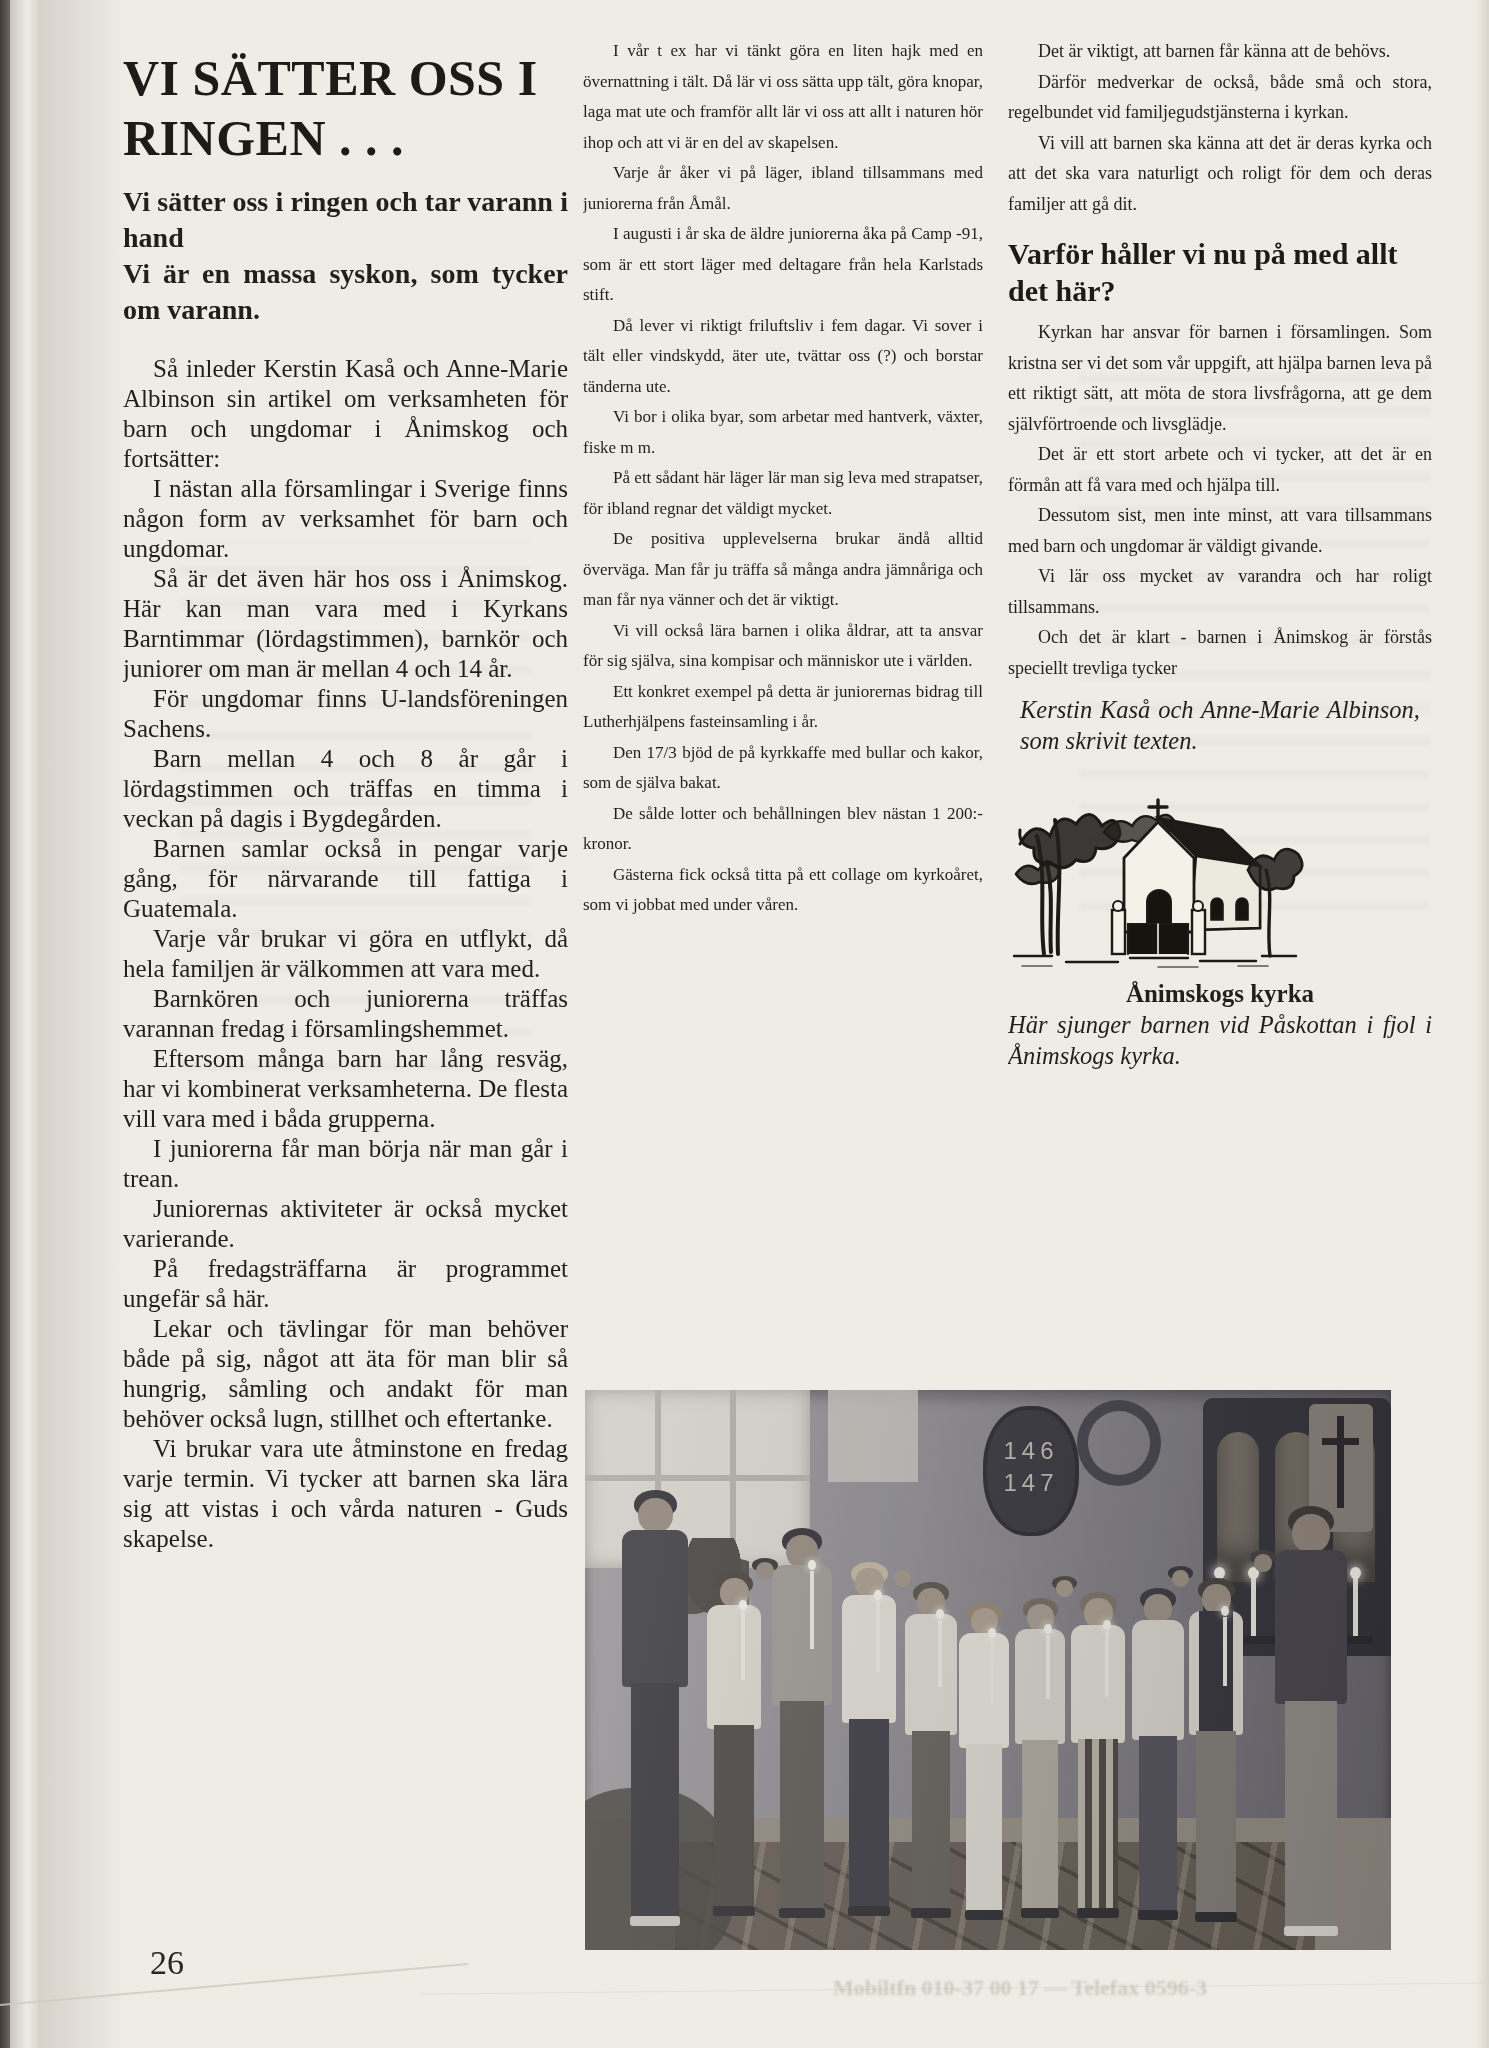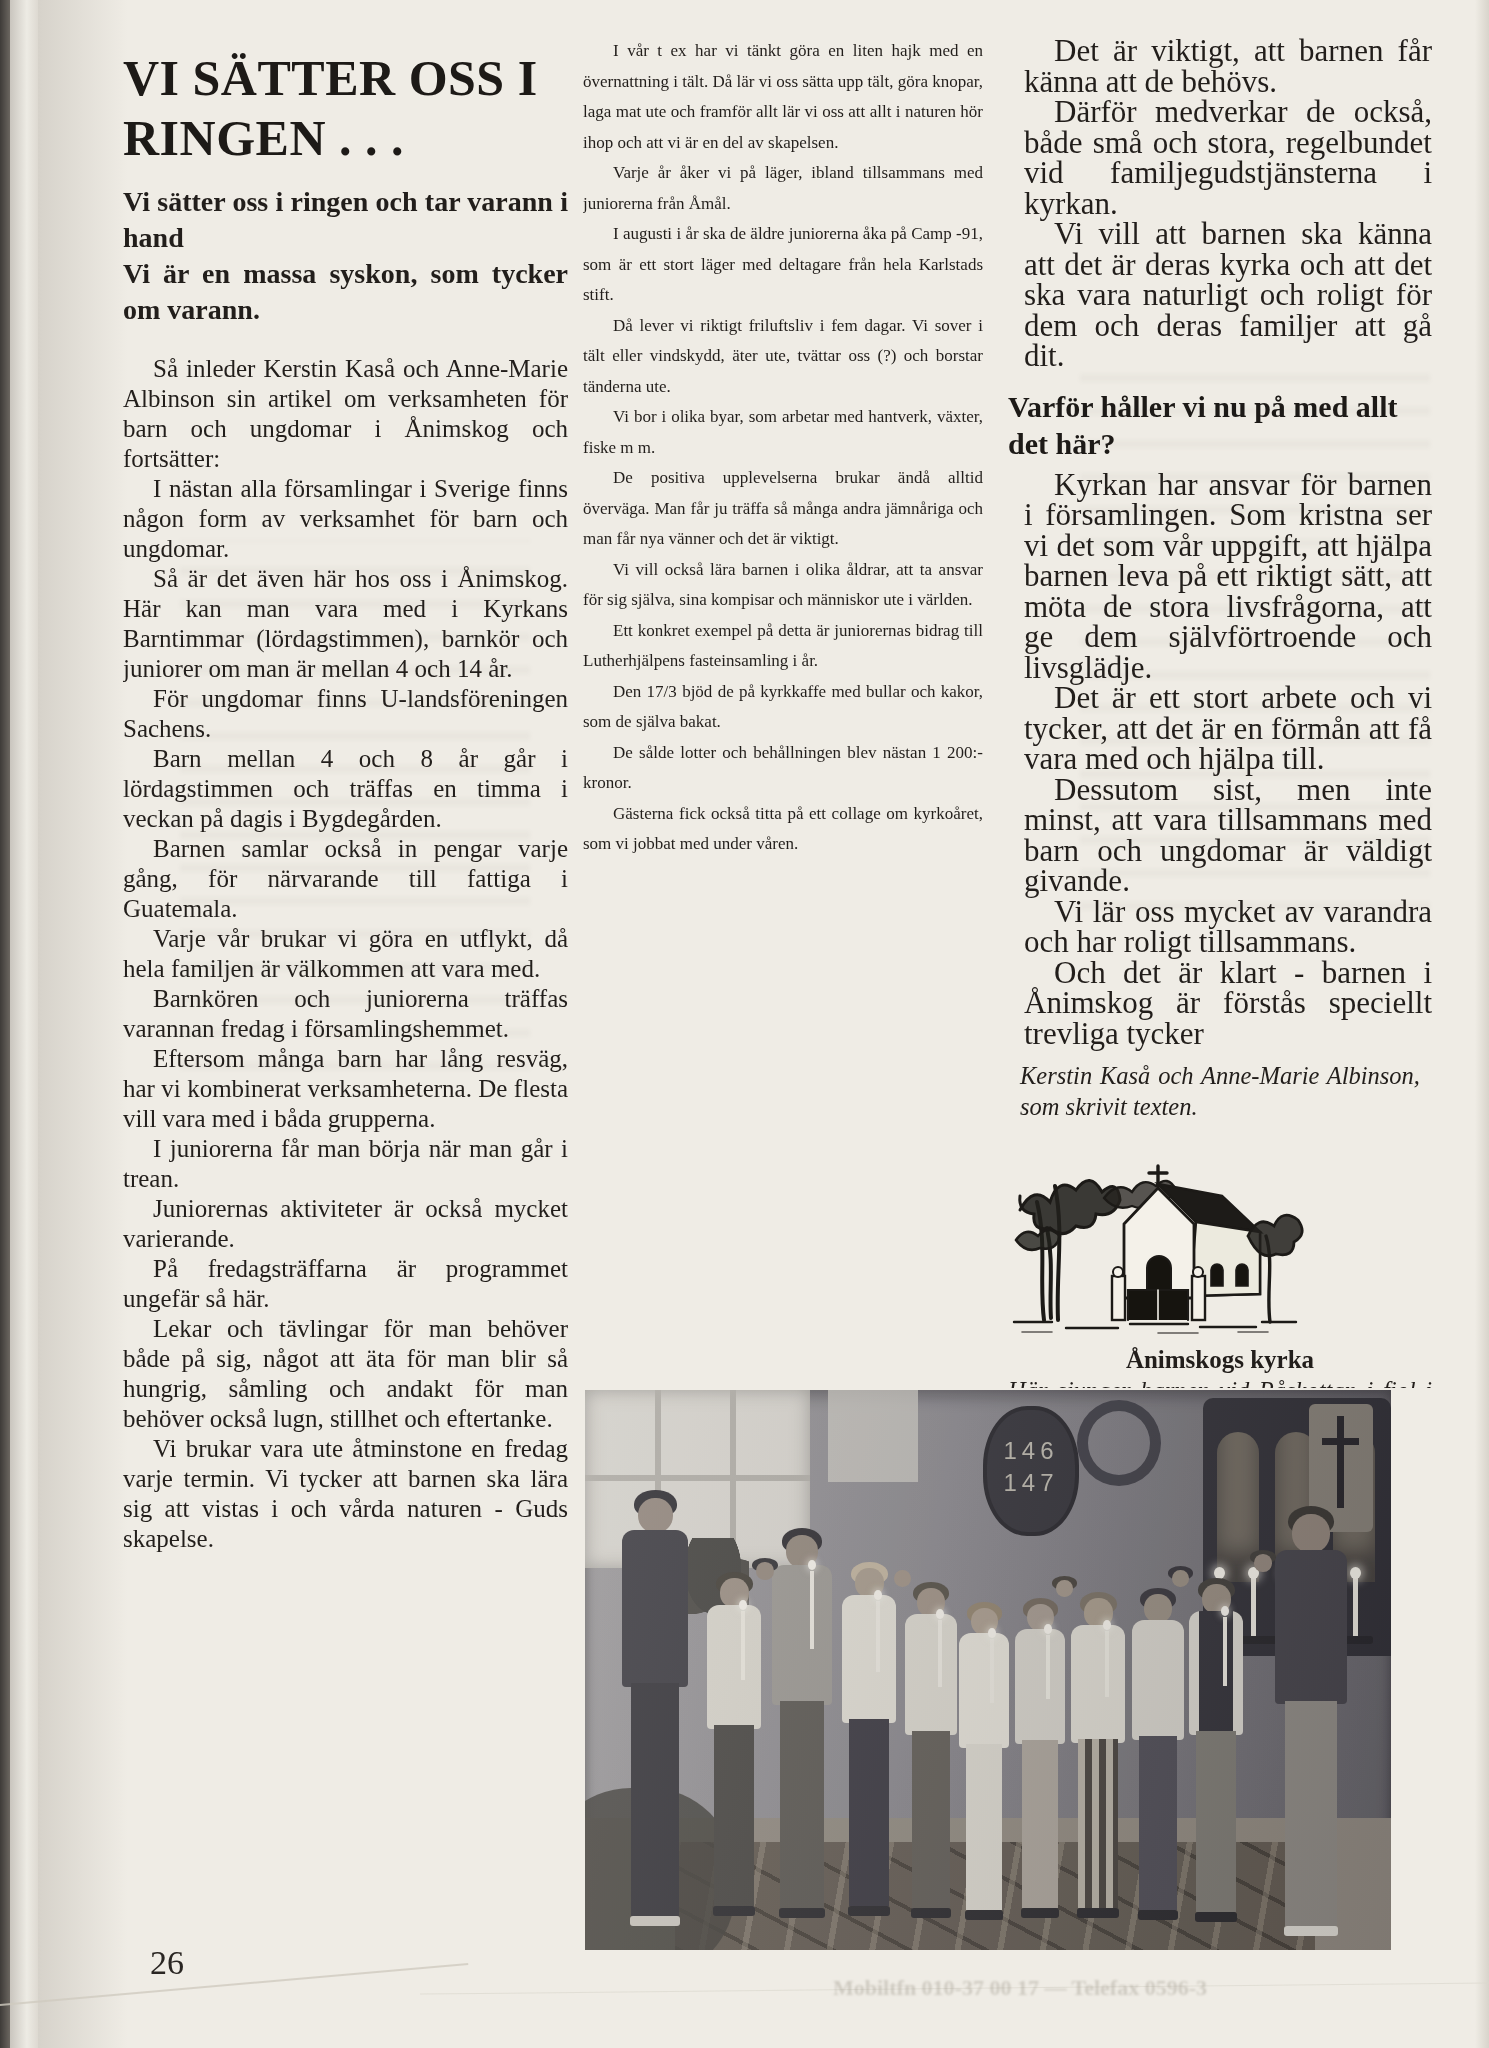--- a/index.html
+++ b/index.html
@@ -30,21 +30,21 @@
   .col1{left:123px;top:48px;width:445px;height:1900px;}
   .col2{left:583px;top:36px;width:400px;height:1340px;}
   .col3{left:1008px;top:36px;width:424px;height:1352px;}
   h1{font-size:50px;line-height:60px;font-weight:bold;margin:0 0 16px 0;
      white-space:pre-line;text-align:left;letter-spacing:.5px;color:#1d1a17;}
   .lead-line{font-size:28px;font-weight:bold;line-height:36px;margin:0;text-align:justify;}
   .lead-wrap{margin:0 0 26px 0;}
   .para{margin:0;text-indent:30px;}
   .col1 .para{font-size:25px;line-height:30px;}
   .col2 .para{font-size:17px;line-height:30.5px;}
-  .col3 .para{font-size:31px;line-height:30.5px;margin-left:16px;}
+  .col3 .para{font-size:18px;line-height:30.5px;}
   h2{font-size:30px;line-height:37px;font-weight:bold;margin:16px 0 8px 0;text-align:left;color:#1d1a17;}
   .attribution{font-style:italic;font-size:24.5px;line-height:30.5px;margin:12px;text-align:justify;}
   .illu{width:300px;height:190px;margin:10px 0 4px auto;}
   .caption-title{font-weight:bold;font-size:25px;margin:4px 0 2px 0;text-align:center;text-indent:0;}
   .caption-text{font-style:italic;font-size:24.5px;line-height:30.5px;margin:0;text-align:justify;text-indent:0;}
   .page-number{position:absolute;left:150px;top:1944px;font-size:34px;color:#2a2623;}
   
   .photo{position:absolute;left:585px;top:1390px;width:806px;height:560px;overflow:hidden;
     background:linear-gradient(100deg,#9a989a 0%,#86848a 40%,#5f5d63 100%);
     box-shadow:inset 0 8px 14px rgba(20,18,22,.35), inset 0 -4px 8px rgba(20,18,22,.2);
@@ -129,20 +129,21 @@
     </div>
 </div>
 
 <div class="col col2">
   <div>
       <p class="para">I vår t ex har vi tänkt göra en liten hajk med en övernattning i tält. Då lär vi oss sätta upp tält, göra knopar, laga mat ute och framför allt lär vi oss att allt i naturen hör ihop och att vi är en del av skapelsen.</p>
       <p class="para">Varje år åker vi på läger, ibland tillsammans med juniorerna från Åmål.</p>
       <p class="para">I augusti i år ska de äldre juniorerna åka på Camp -91, som är ett stort läger med deltagare från hela Karlstads stift.</p>
       <p class="para">Då lever vi riktigt friluftsliv i fem dagar. Vi sover i tält eller vindskydd, äter ute, tvättar oss (?) och borstar tänderna ute.</p>
       <p class="para">Vi bor i olika byar, som arbetar med hantverk, växter, fiske m m.</p>
+      <p class="para">På ett sådant här läger lär man sig leva med strapatser, för ibland regnar det väldigt mycket.</p>
       <p class="para">De positiva upplevelserna brukar ändå alltid överväga. Man får ju träffa så många andra jämnåriga och man får nya vänner och det är viktigt.</p>
       <p class="para">Vi vill också lära barnen i olika åldrar, att ta ansvar för sig själva, sina kompisar och människor ute i världen.</p>
       <p class="para">Ett konkret exempel på detta är juniorernas bidrag till Lutherhjälpens fasteinsamling i år.</p>
       <p class="para">Den 17/3 bjöd de på kyrkkaffe med bullar och kakor, som de själva bakat.</p>
       <p class="para">De sålde lotter och behållningen blev nästan 1 200:- kronor.</p>
       <p class="para">Gästerna fick också titta på ett collage om kyrkoåret, som vi jobbat med under våren.</p>
     </div>
 </div>
 
 <div class="col col3">

